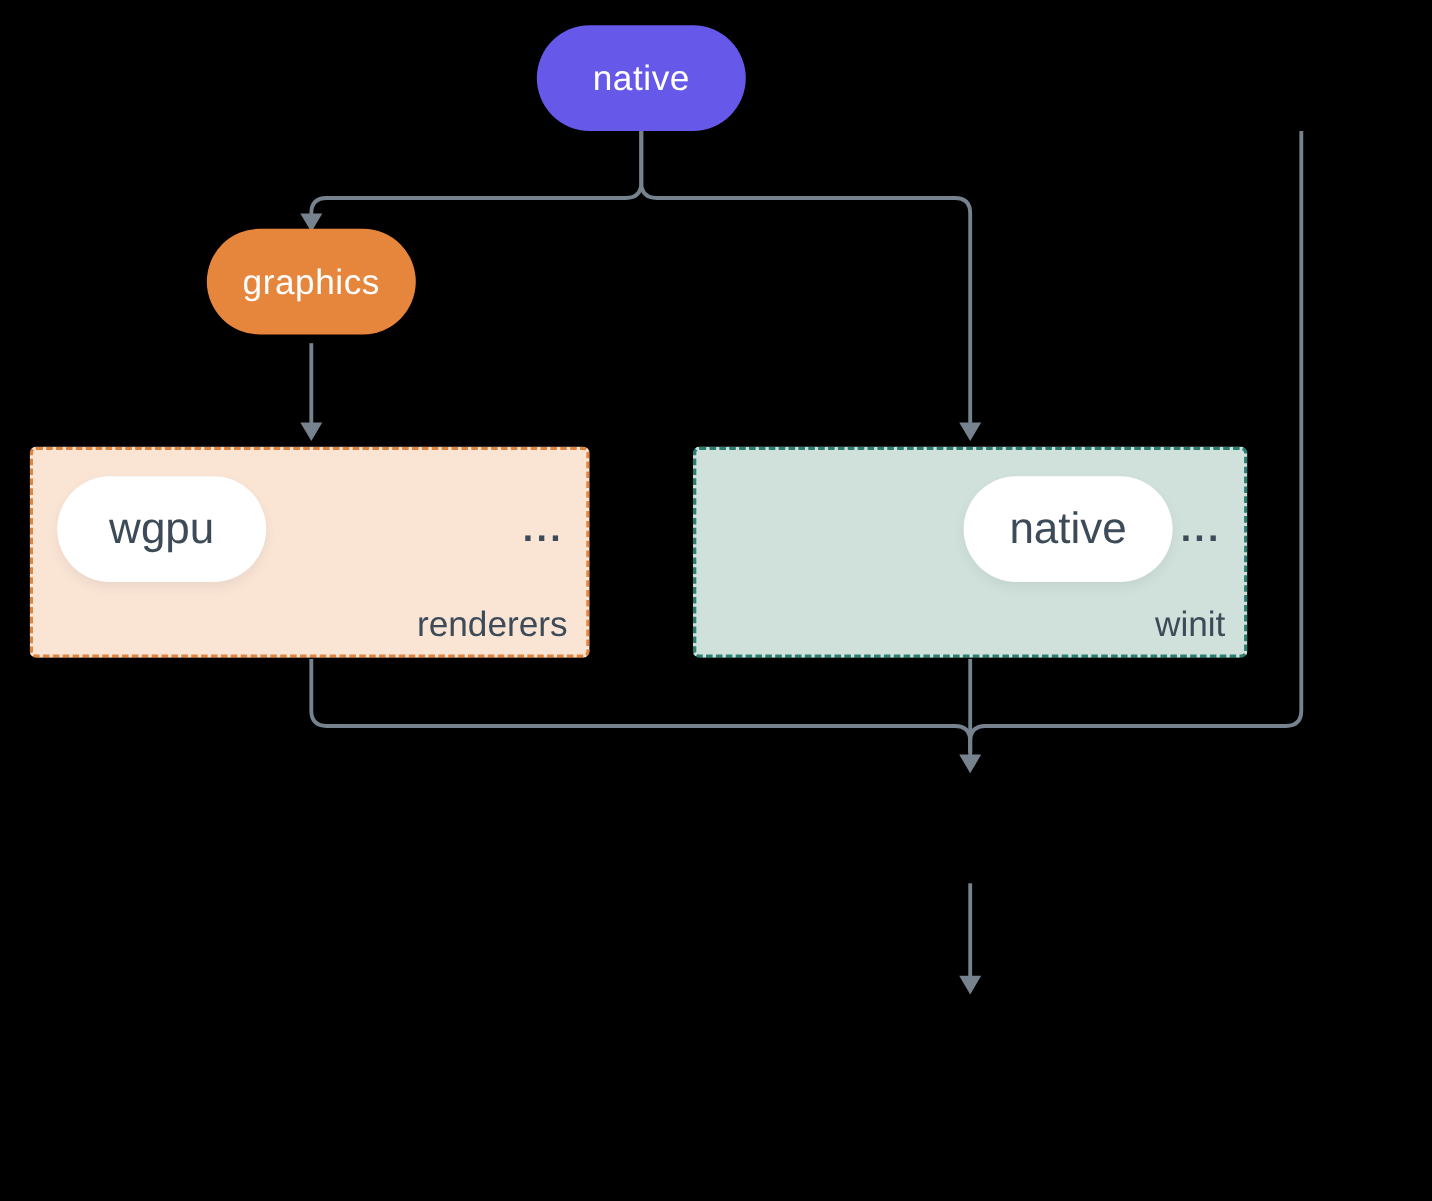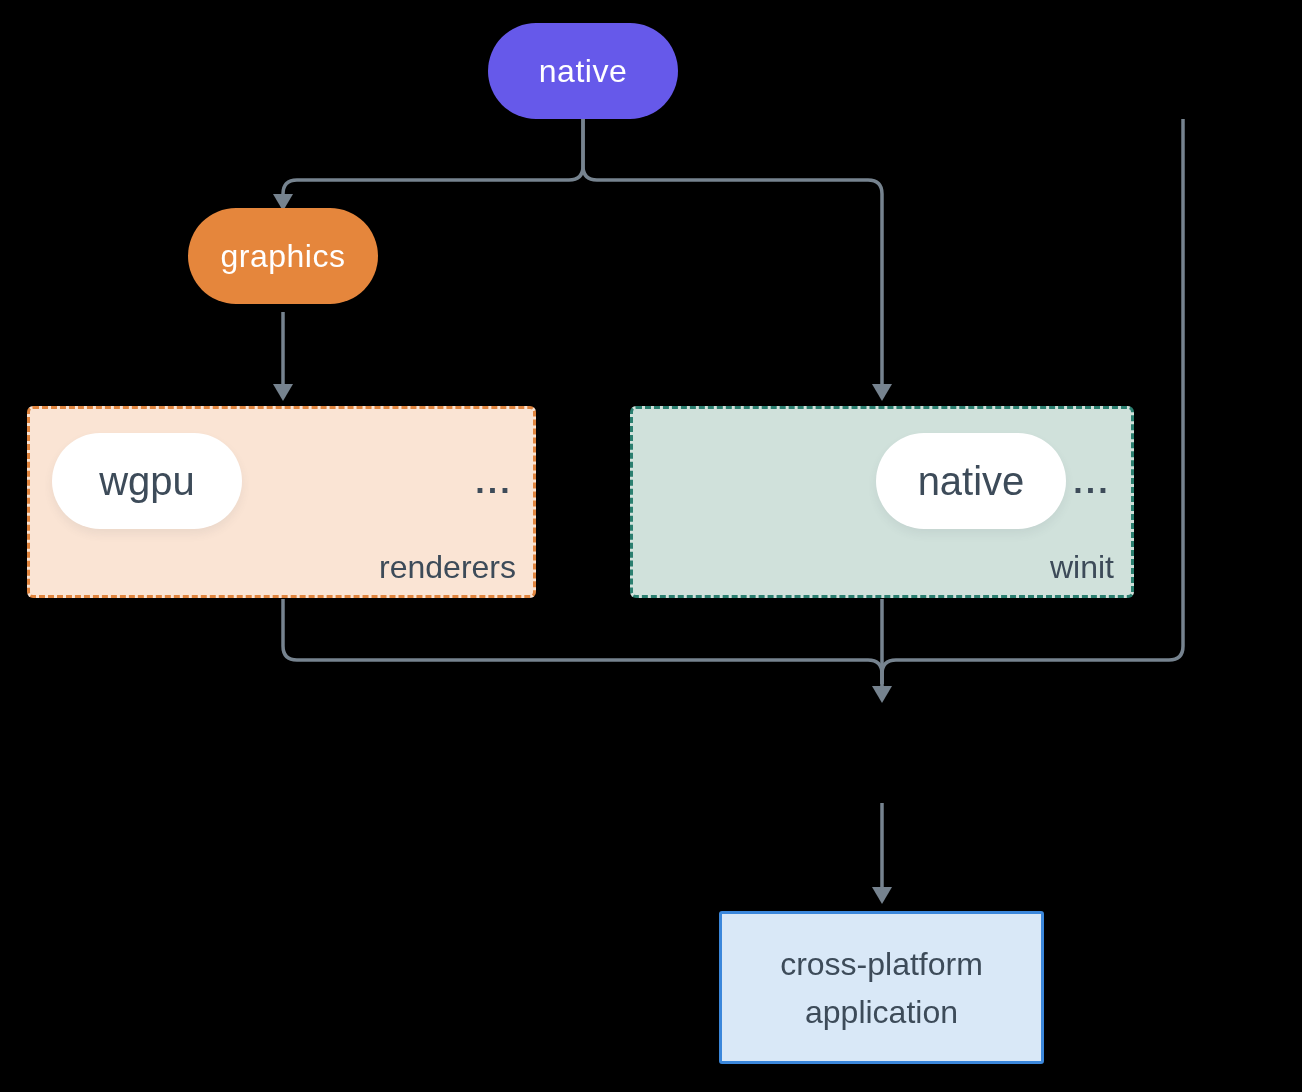--- a/index.html
+++ b/index.html
@@ -126,15 +126,14 @@
     <div class="group-label">renderers</div>
   </div>
 
   <div class="group shells">
     <div class="inner-pill" style="left:243px;">native</div>
     <div class="ellipsis">...</div>
     <div class="group-label">winit</div>
   </div>
 
 
-  <div class="app-box">cross-platform application</div>
 
 </div>
 
 </body></html>

